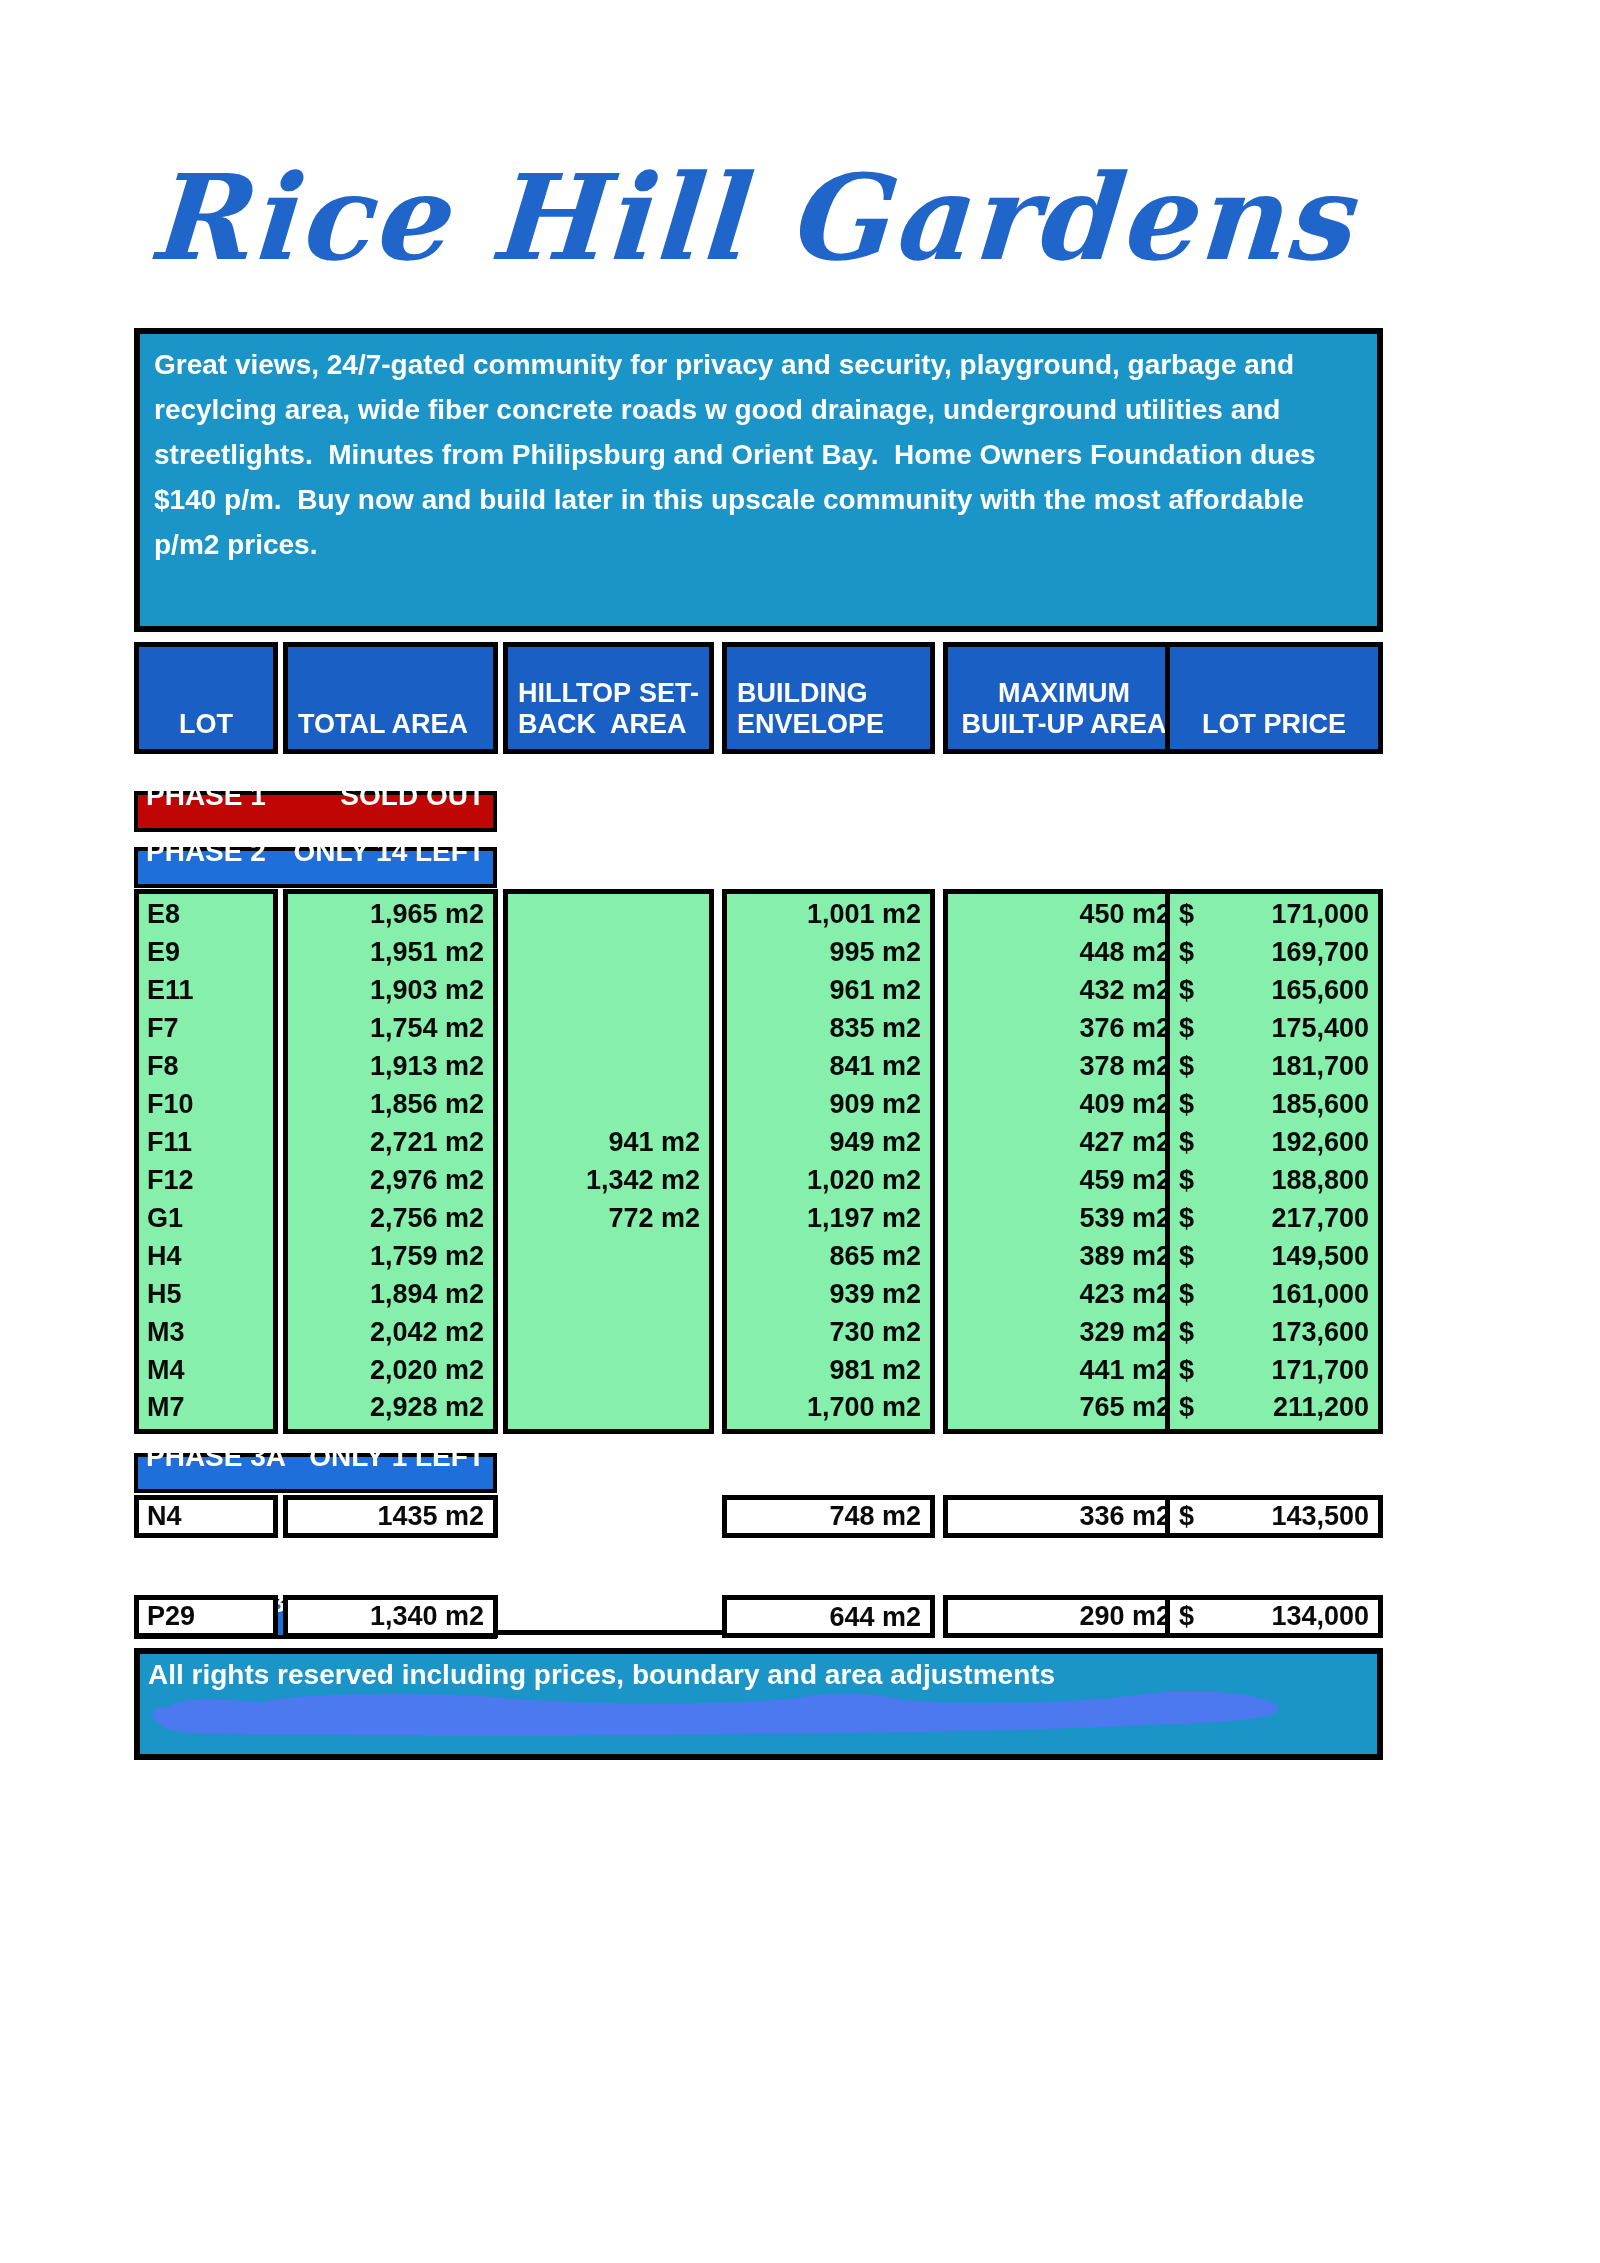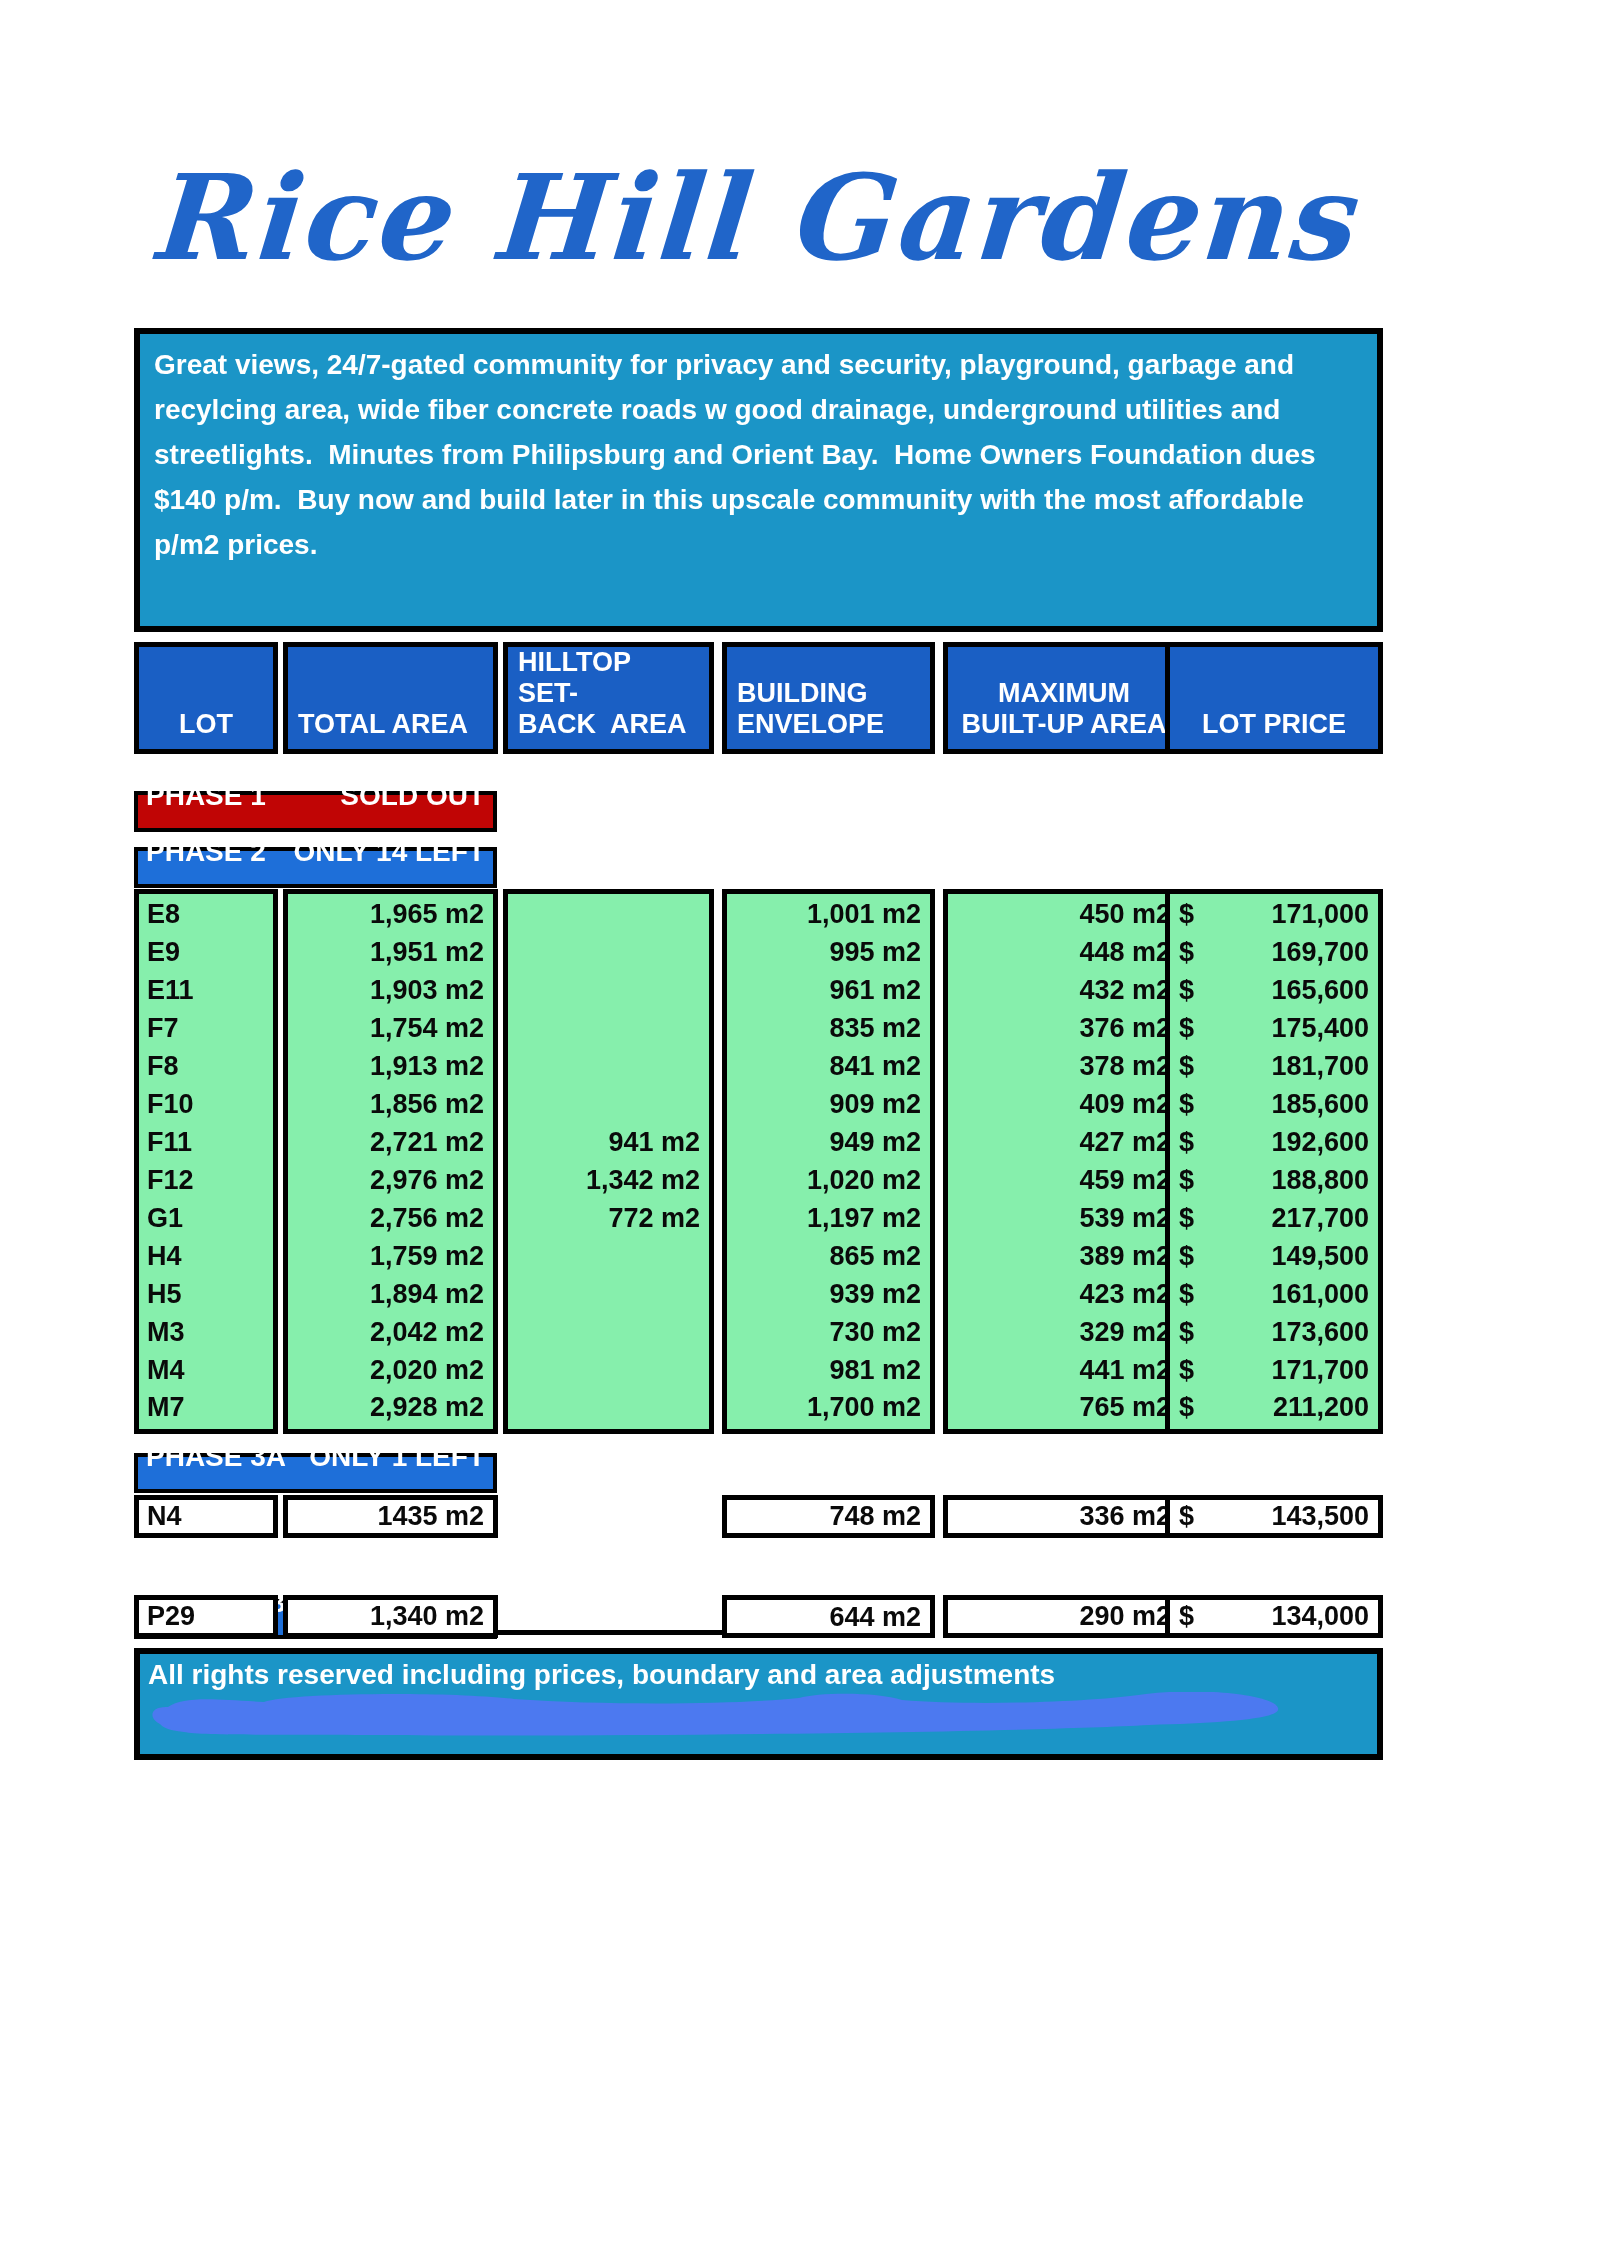--- a/index.html
+++ b/index.html
@@ -23,21 +23,21 @@
          color:#fff;font-weight:700;font-size:27px;display:flex;
          flex-direction:column;justify-content:flex-end;padding:6px 10px 9px 10px;}
   .hc1{left:134px;width:144px;}
   .hc2{left:283px;width:215px;}
   .hc3{left:503px;width:211px;}
   .hc4{left:722px;width:213px;}
   .hc5{left:943px;width:242px;}
   .hc6{left:1165px;width:218px;}
   .h-center{align-items:center;text-align:center;}
   .h-right{align-items:flex-start;text-align:right;}
-  .h-split{display:flex;flex-direction:column;justify-content:space-between;width:100%;}
+  .h-split{display:flex;flex-direction:row;justify-content:space-between;width:100%;}
   .h-pre{white-space:pre;align-self:flex-start;}
 
   
   .band{left:134px;width:363px;height:41px;border:4px solid #000;color:#fff;
         font-weight:700;font-size:28px;display:flex;align-items:flex-end;
         justify-content:space-between;padding:16px 8px;}
   .band-red{background:#C00505;top:791px;}
   .band-p2{background:#1E6FD9;top:847px;}
   .band-p3a{background:#1E6FD9;top:1453px;height:40px;}
   .band-p3b{background:#1E6FD9;top:1599px;height:40px;}

